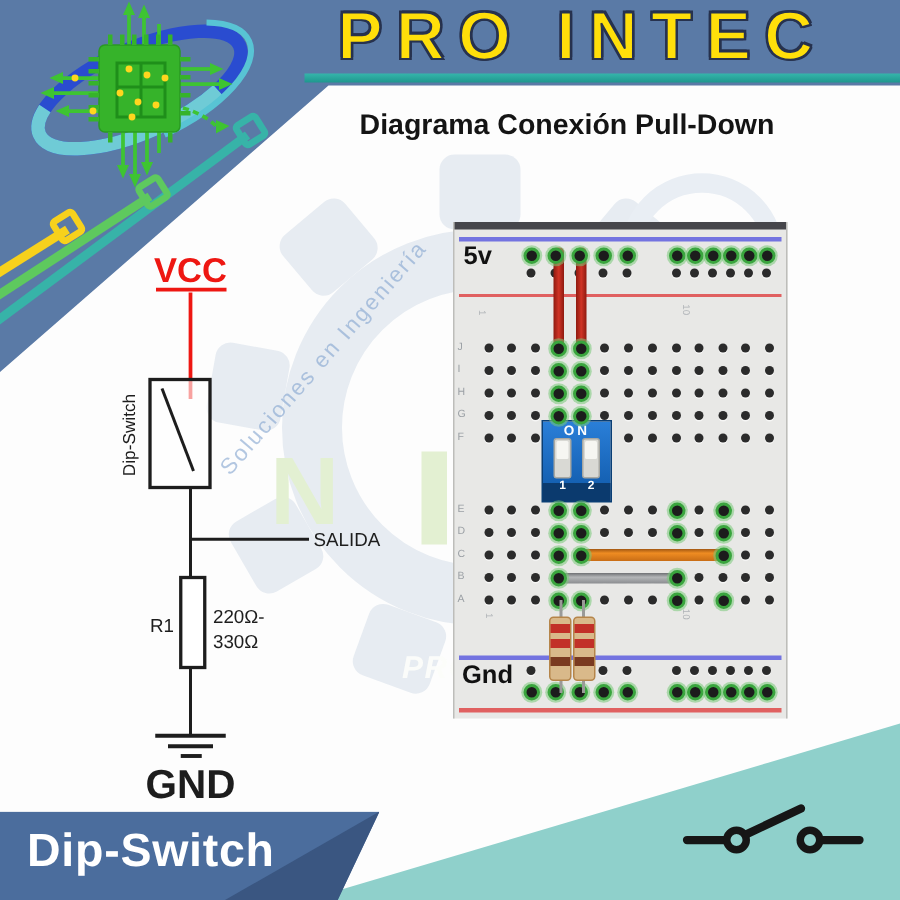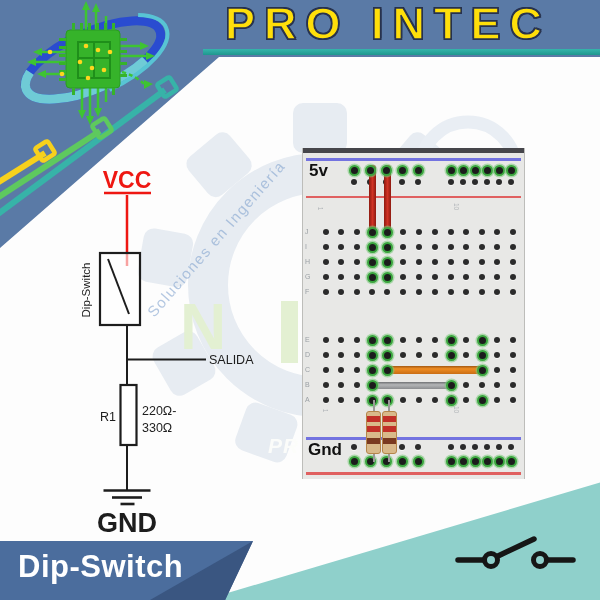--- a/index.html
+++ b/index.html
@@ -183,20 +183,21 @@
         <circle cx="92" cy="68" r="2.3"></circle>
         <circle cx="104" cy="70" r="2.3"></circle>
       <circle cx="88" cy="78" r="2.3"></circle>
         <circle cx="50" cy="52" r="2.3"></circle>
         <circle cx="62" cy="74" r="2.3"></circle>
     </g>
   </svg>
 
   <div class="abs divider"></div>
   <div class="abs brand">PRO INTEC</div>
+  <div class="abs subtitle">Diagrama Conexión Pull-Down</div>
 
   <svg class="abs" style="left:0;top:0;z-index:2;" width="300" height="560" viewBox="0 0 300 560">
     <g stroke="#ee1712" stroke-width="2.5" fill="none">
       <line x1="104" y1="193" x2="151" y2="193"></line>
       <line x1="127" y1="195" x2="127" y2="266"></line>
     </g>
     <text x="127" y="188" text-anchor="middle" font-size="23" font-weight="bold" fill="#ee1712">VCC</text>
     <g stroke="#1d1d1d" fill="none">
       <rect x="100" y="253" width="40" height="72" stroke-width="2.2" fill="#ffffff" fill-opacity="0.6"></rect>
       <line x1="108" y1="259" x2="129" y2="314" stroke-width="2"></line>
@@ -440,20 +441,32 @@
         <div class="bb-letter" style="top: 218px;">C</div>
         <div class="bb-letter" style="top: 233px;">B</div>
         <div class="bb-letter" style="top: 248px;">A</div>
       </div>
 
     <div class="abs wire-red" style="left:65.5px;"></div>
     <div class="abs wire-red" style="left:80.5px;"></div>
     <div class="abs wire-orange"></div>
     <div class="abs wire-gray"></div>
 
+    <div class="abs dip">
+      <div class="abs dip-dark"></div>
+      <div class="abs dip-on">ON</div>
+      <div class="abs dip-slider" style="left:7px;">
+          <div class="dip-nub"></div>
+        </div>
+      <div class="abs dip-slider" style="left:26px;">
+          <div class="dip-nub"></div>
+        </div>
+      <div class="abs dip-num" style="left:6px;">1</div>
+      <div class="abs dip-num" style="left:25px;">2</div>
+    </div>
 
     <div class="abs resistor" style="left:63px;">
       <div class="res-lead"></div>
       <div class="res-body">
           <div class="band b1"></div>
           <div class="band b2"></div>
           <div class="band b3"></div>
         </div>
     </div>
     <div class="abs resistor" style="left:78.5px;">

